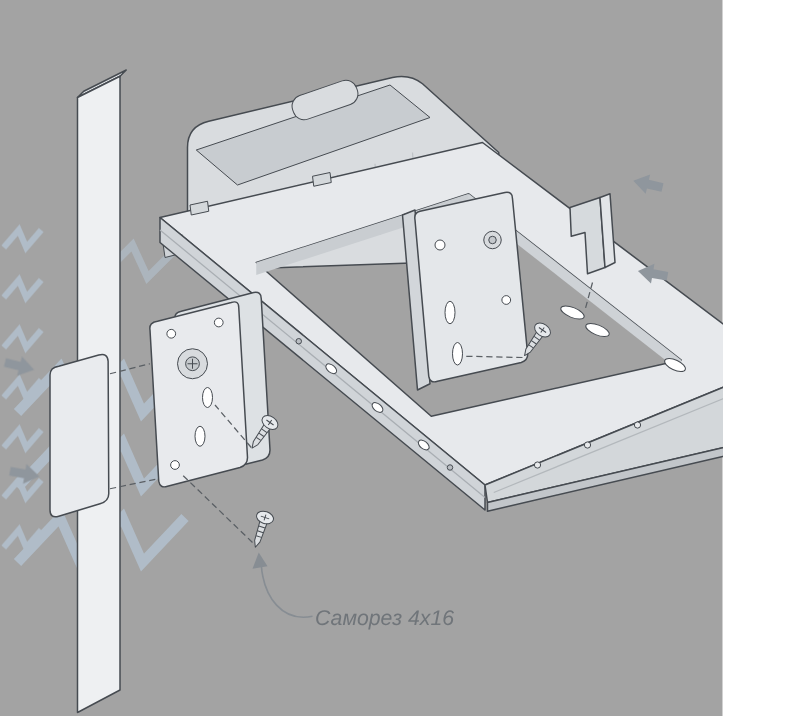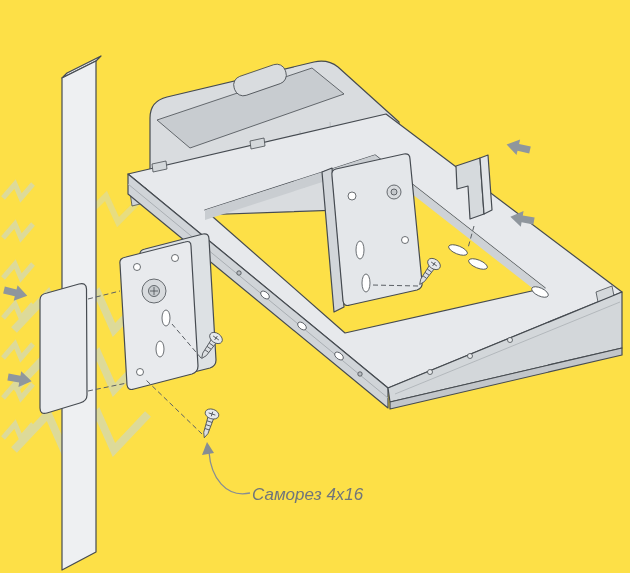--- a/index.html
+++ b/index.html
@@ -1,19 +1,19 @@
 <!DOCTYPE html>
 <html><head>
 <meta charset="utf-8">
 <style>
   html,body{margin:0;padding:0;background:#ffffff;}
   .stage{
     position:relative;
-    width:630px;height:573px;
-    background:#fde047;
+    width:578px;height:573px;
+    background:#a3a3a3;
     overflow:hidden;
     font-family:"Liberation Sans", sans-serif;
   }
   svg{display:block;}
   .outline{stroke:#464b51;stroke-width:1.2;stroke-linejoin:round;stroke-linecap:round;}
   .thin{stroke:#464b51;stroke-width:0.8;stroke-linejoin:round;}
   .dashed{stroke:#5a5f64;stroke-width:1;stroke-dasharray:5 3;fill:none;}
   .rib{stroke:#bfc3c7;stroke-width:1;}
   .screw-label-text{
     font-family:"Liberation Sans", sans-serif;

